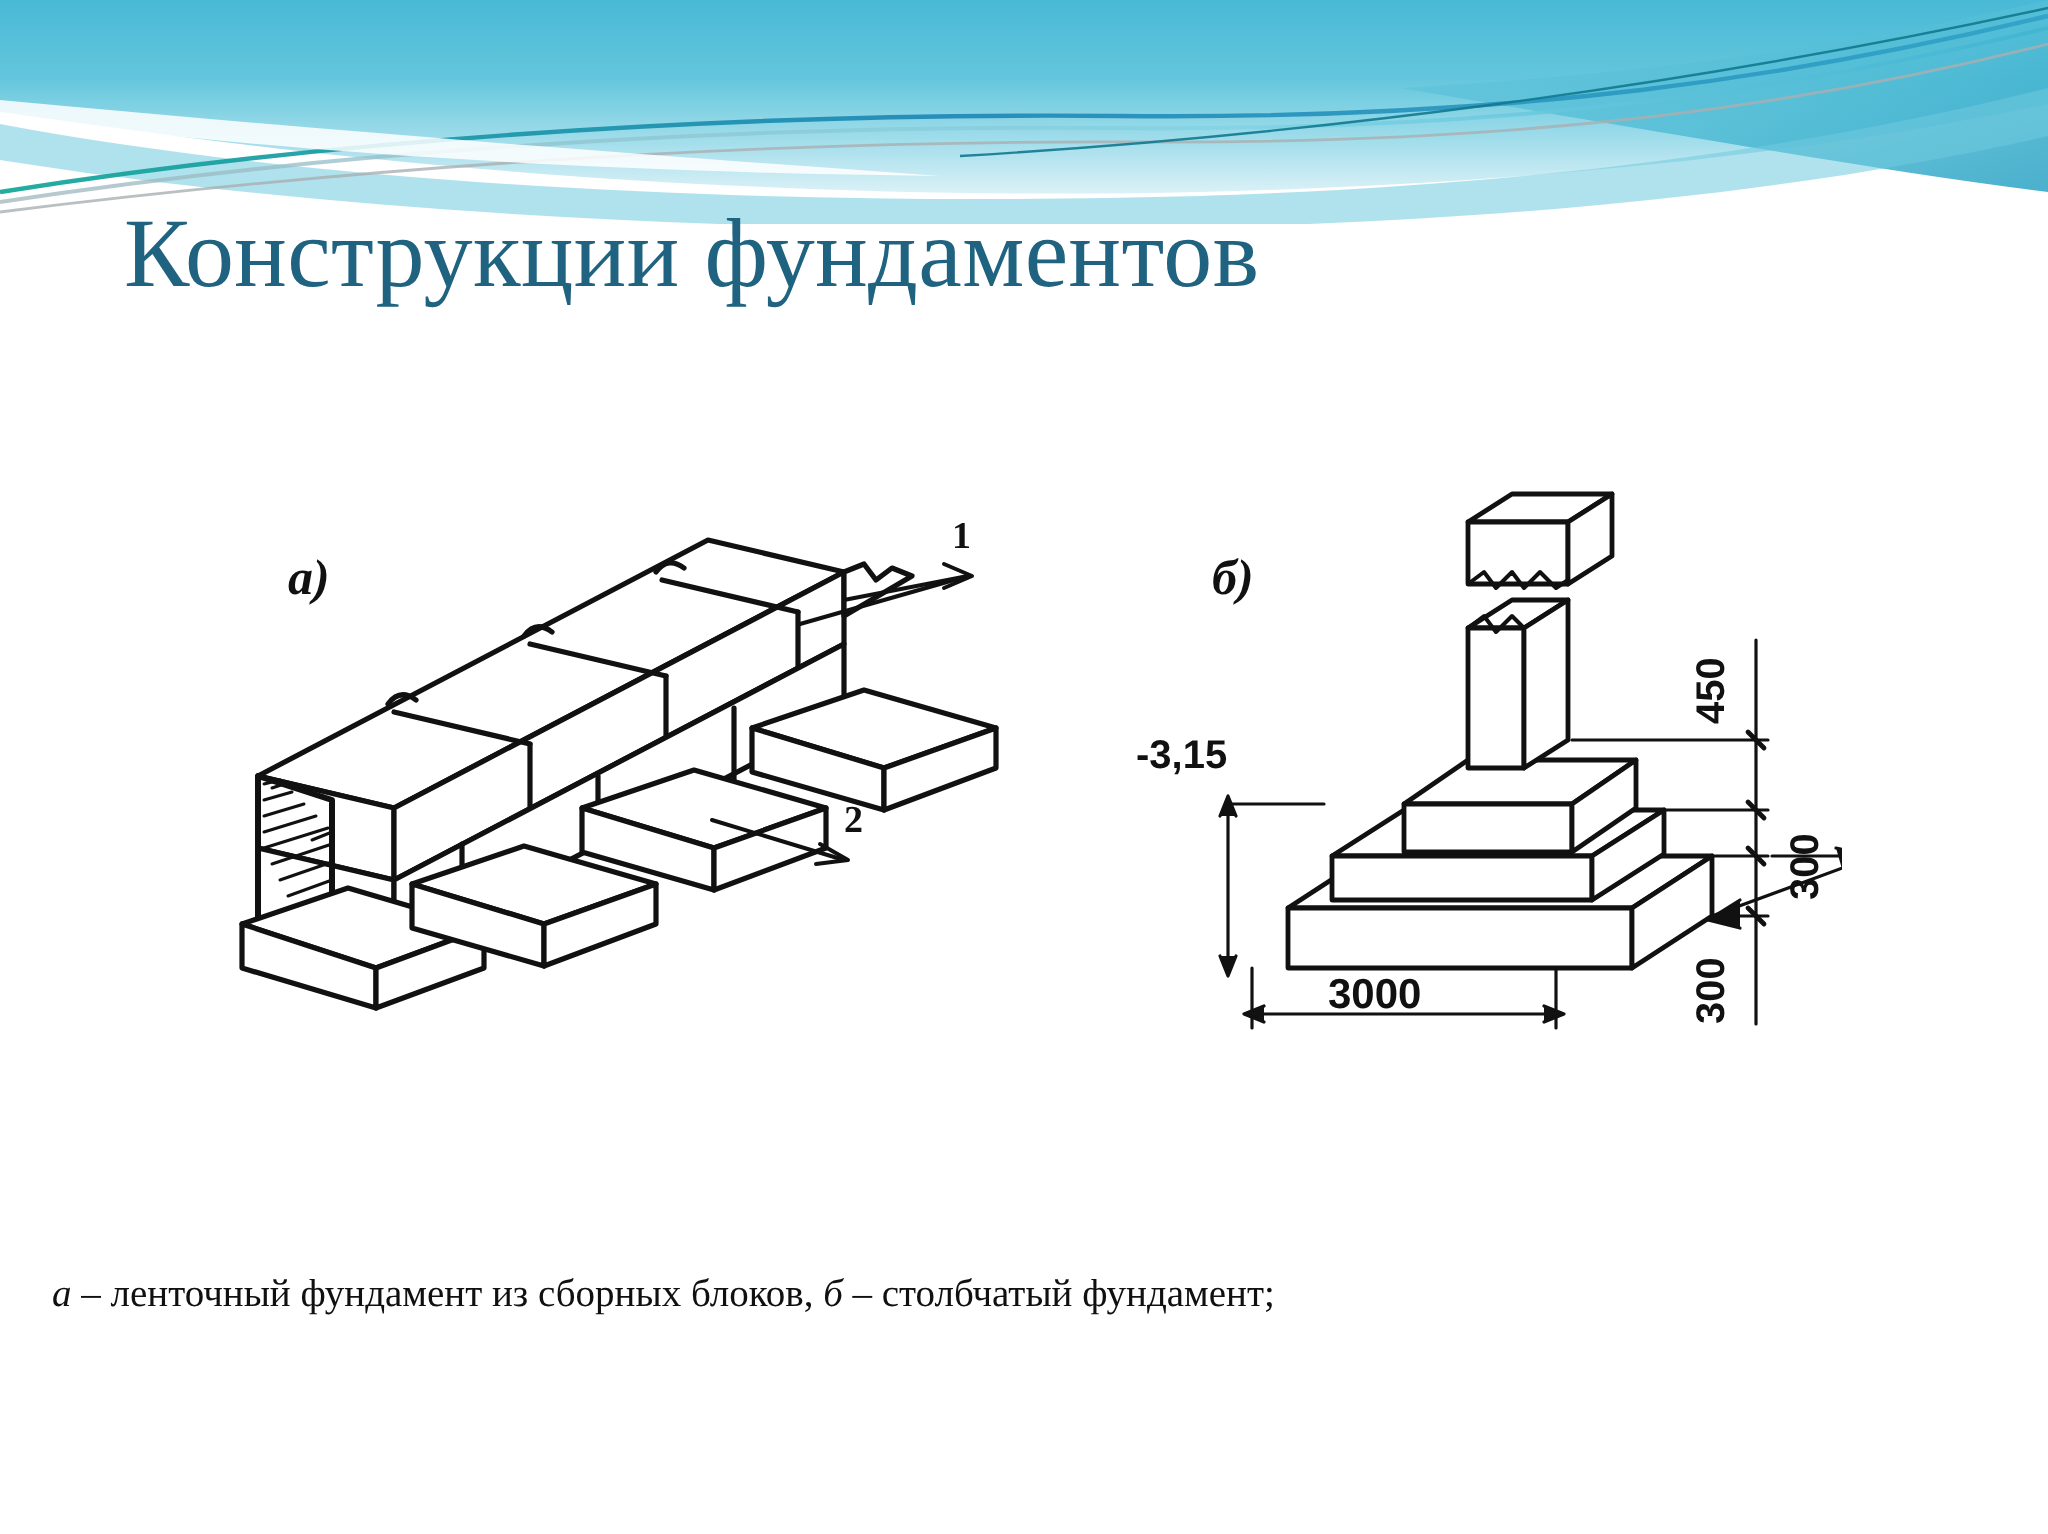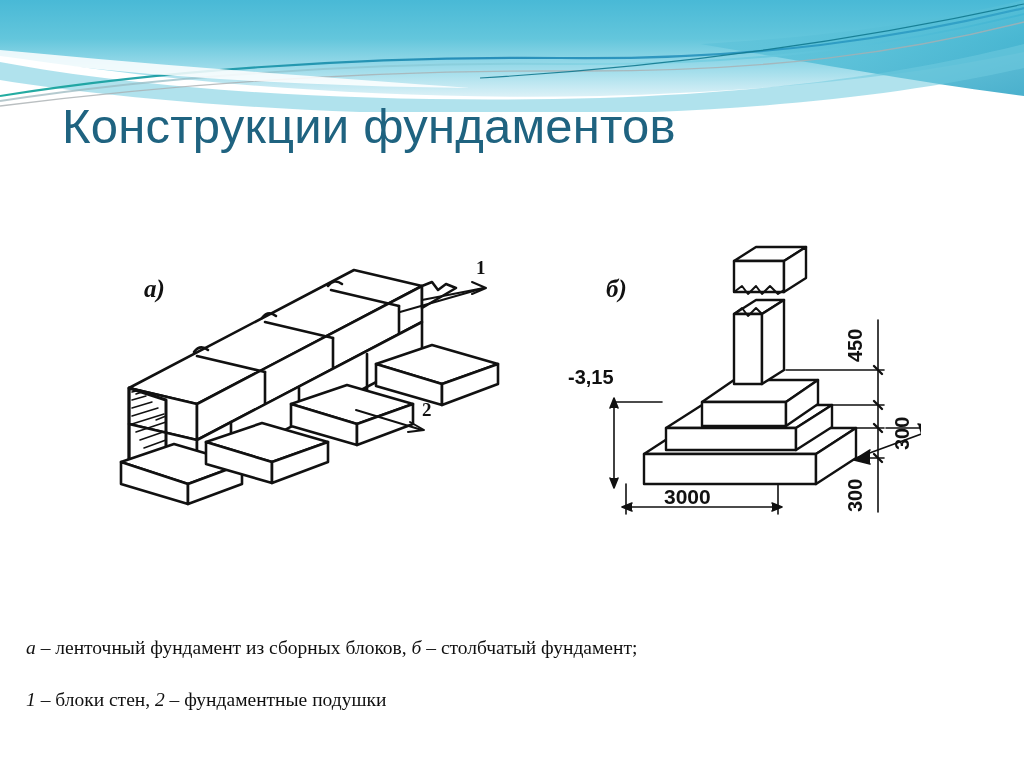--- a/index.html
+++ b/index.html
@@ -34,21 +34,21 @@
     overflow: hidden;
   }
   #header-band svg { display: block; }
 
   
   #slide-title {
     position: absolute;
     left: 62px;
     top: 100px;
     width: 900px;
-    font-family: Liberation Sans, sans-serif;
+    font-family: Liberation Serif, serif;
     font-size: 49px;
     font-weight: 400;
     letter-spacing: 0.2px;
     color: #1F6380;
     white-space: nowrap;
     line-height: 1.1;
   }
 
   
   #figure-box {
@@ -274,16 +274,15 @@
       <text x="0" y="0" transform="translate(843,238) rotate(-90)" font-family="Liberation Sans, sans-serif" font-size="20" font-weight="bold" fill="#111111">300</text>
 
       <text x="0" y="0" transform="translate(796,300) rotate(-90)" font-family="Liberation Sans, sans-serif" font-size="20" font-weight="bold" fill="#111111">300</text>
 
       <text x="0" y="0" transform="translate(881,268) rotate(-90)" font-family="Liberation Sans, sans-serif" font-size="20" font-weight="bold" fill="#111111">4800</text>
     </svg>
   </div>
 
   <div id="caption">
     <span class="cap-line"><span class="ital">а</span><span> – ленточный фундамент из сборных блоков,  </span><span class="ital">б</span><span> – столбчатый фундамент;</span></span>
-    <span class="cap-line"><span class="ital">1</span><span> – блоки стен, </span><span class="ital">2</span><span> – фундаментные подушки</span></span>
   </div>
 
 </div>
 
 </body></html>

